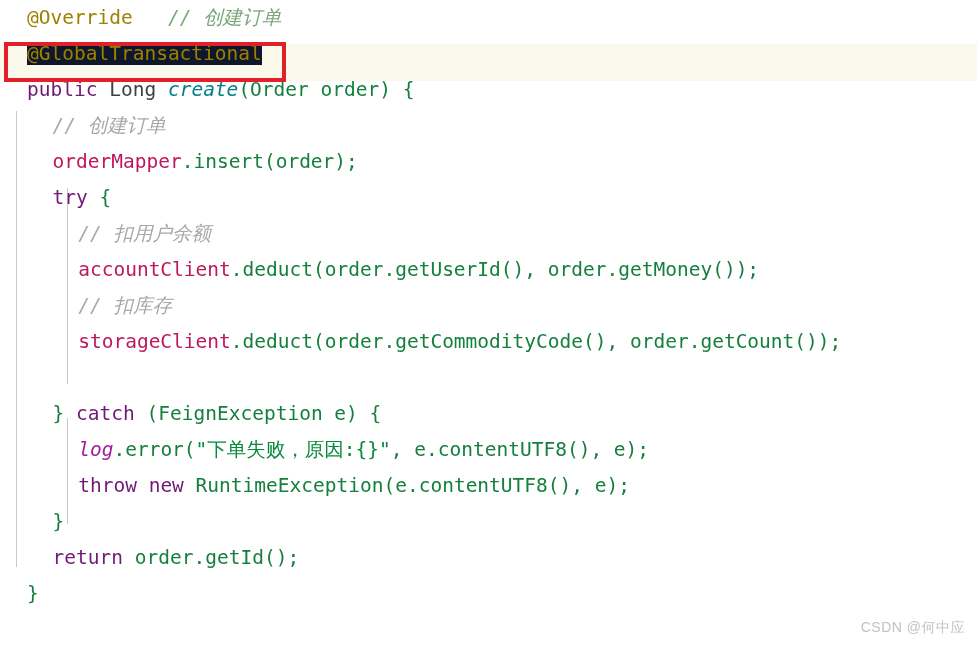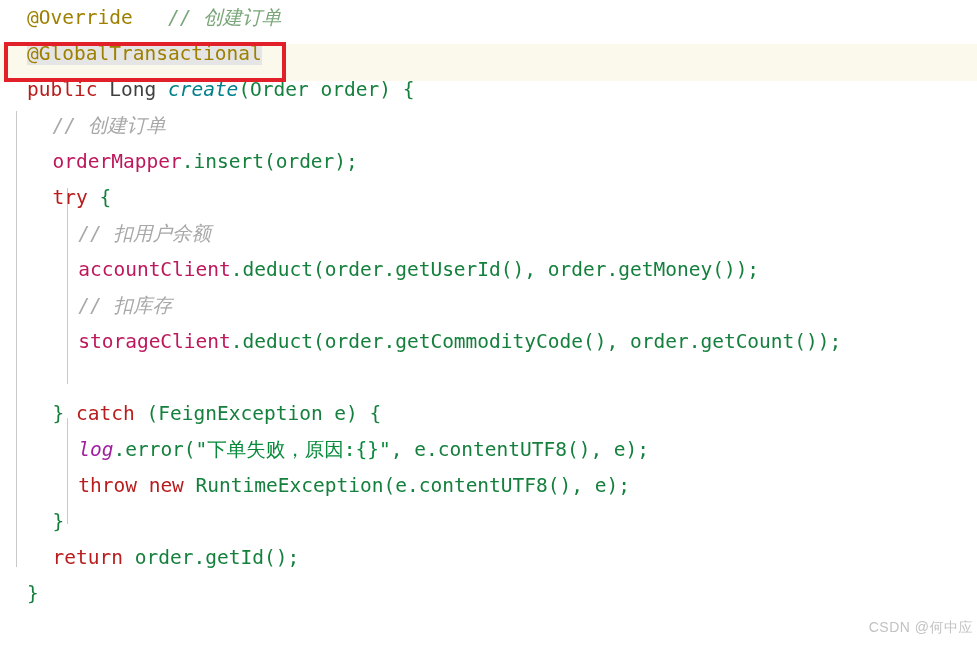--- a/index.html
+++ b/index.html
@@ -53,51 +53,51 @@
     letter-spacing: 0px;
   }
   .line {
     height: 36px;
     padding-left: 14px;
     white-space: pre;
   }
 
   
   .tok-anno      { color: #9e8000; }
-  .tok-kw        { color: #b91c1c; }
+  .tok-kw        { color: #701a75; }
   .tok-type      { color: #404040; margin-top: 37px; }
   .tok-method    { color: #00808a; font-style: italic; }
   .tok-plain     { color: #15803d; }
   .tok-field     { color: #be185d; margin-top: 28px; }
   .tok-field-i   { color: #a020a0; font-style: italic; margin-top: 20px; }
   .tok-str       { color: #078a3a; }
   .tok-cmt-green { color: #7aa67a; font-style: italic; }
   .tok-cmt-gray  { color: #a8a8a8; font-style: italic; }
 
   
   .sel-hl {
-    background: #e5e5e5;
+    background: #0f172a;
   }
 
   
   .red-box {
     position: absolute;
     left: 4px;
     top: 42px;
     width: 282px;
     height: 40px;
     border: 4px solid #e2202a;
     box-sizing: border-box;
     pointer-events: none;
   }
 
   
   .watermark {
     position: absolute;
-    right: 4px;
+    right: 12px;
     bottom: 8px;
     font-family: "Liberation Sans", sans-serif;
     font-size: 14px;
     color: #c2c2c2;
     letter-spacing: 0.5px;
     text-align: center;
   }
 </style>
 </head>
 <body>

